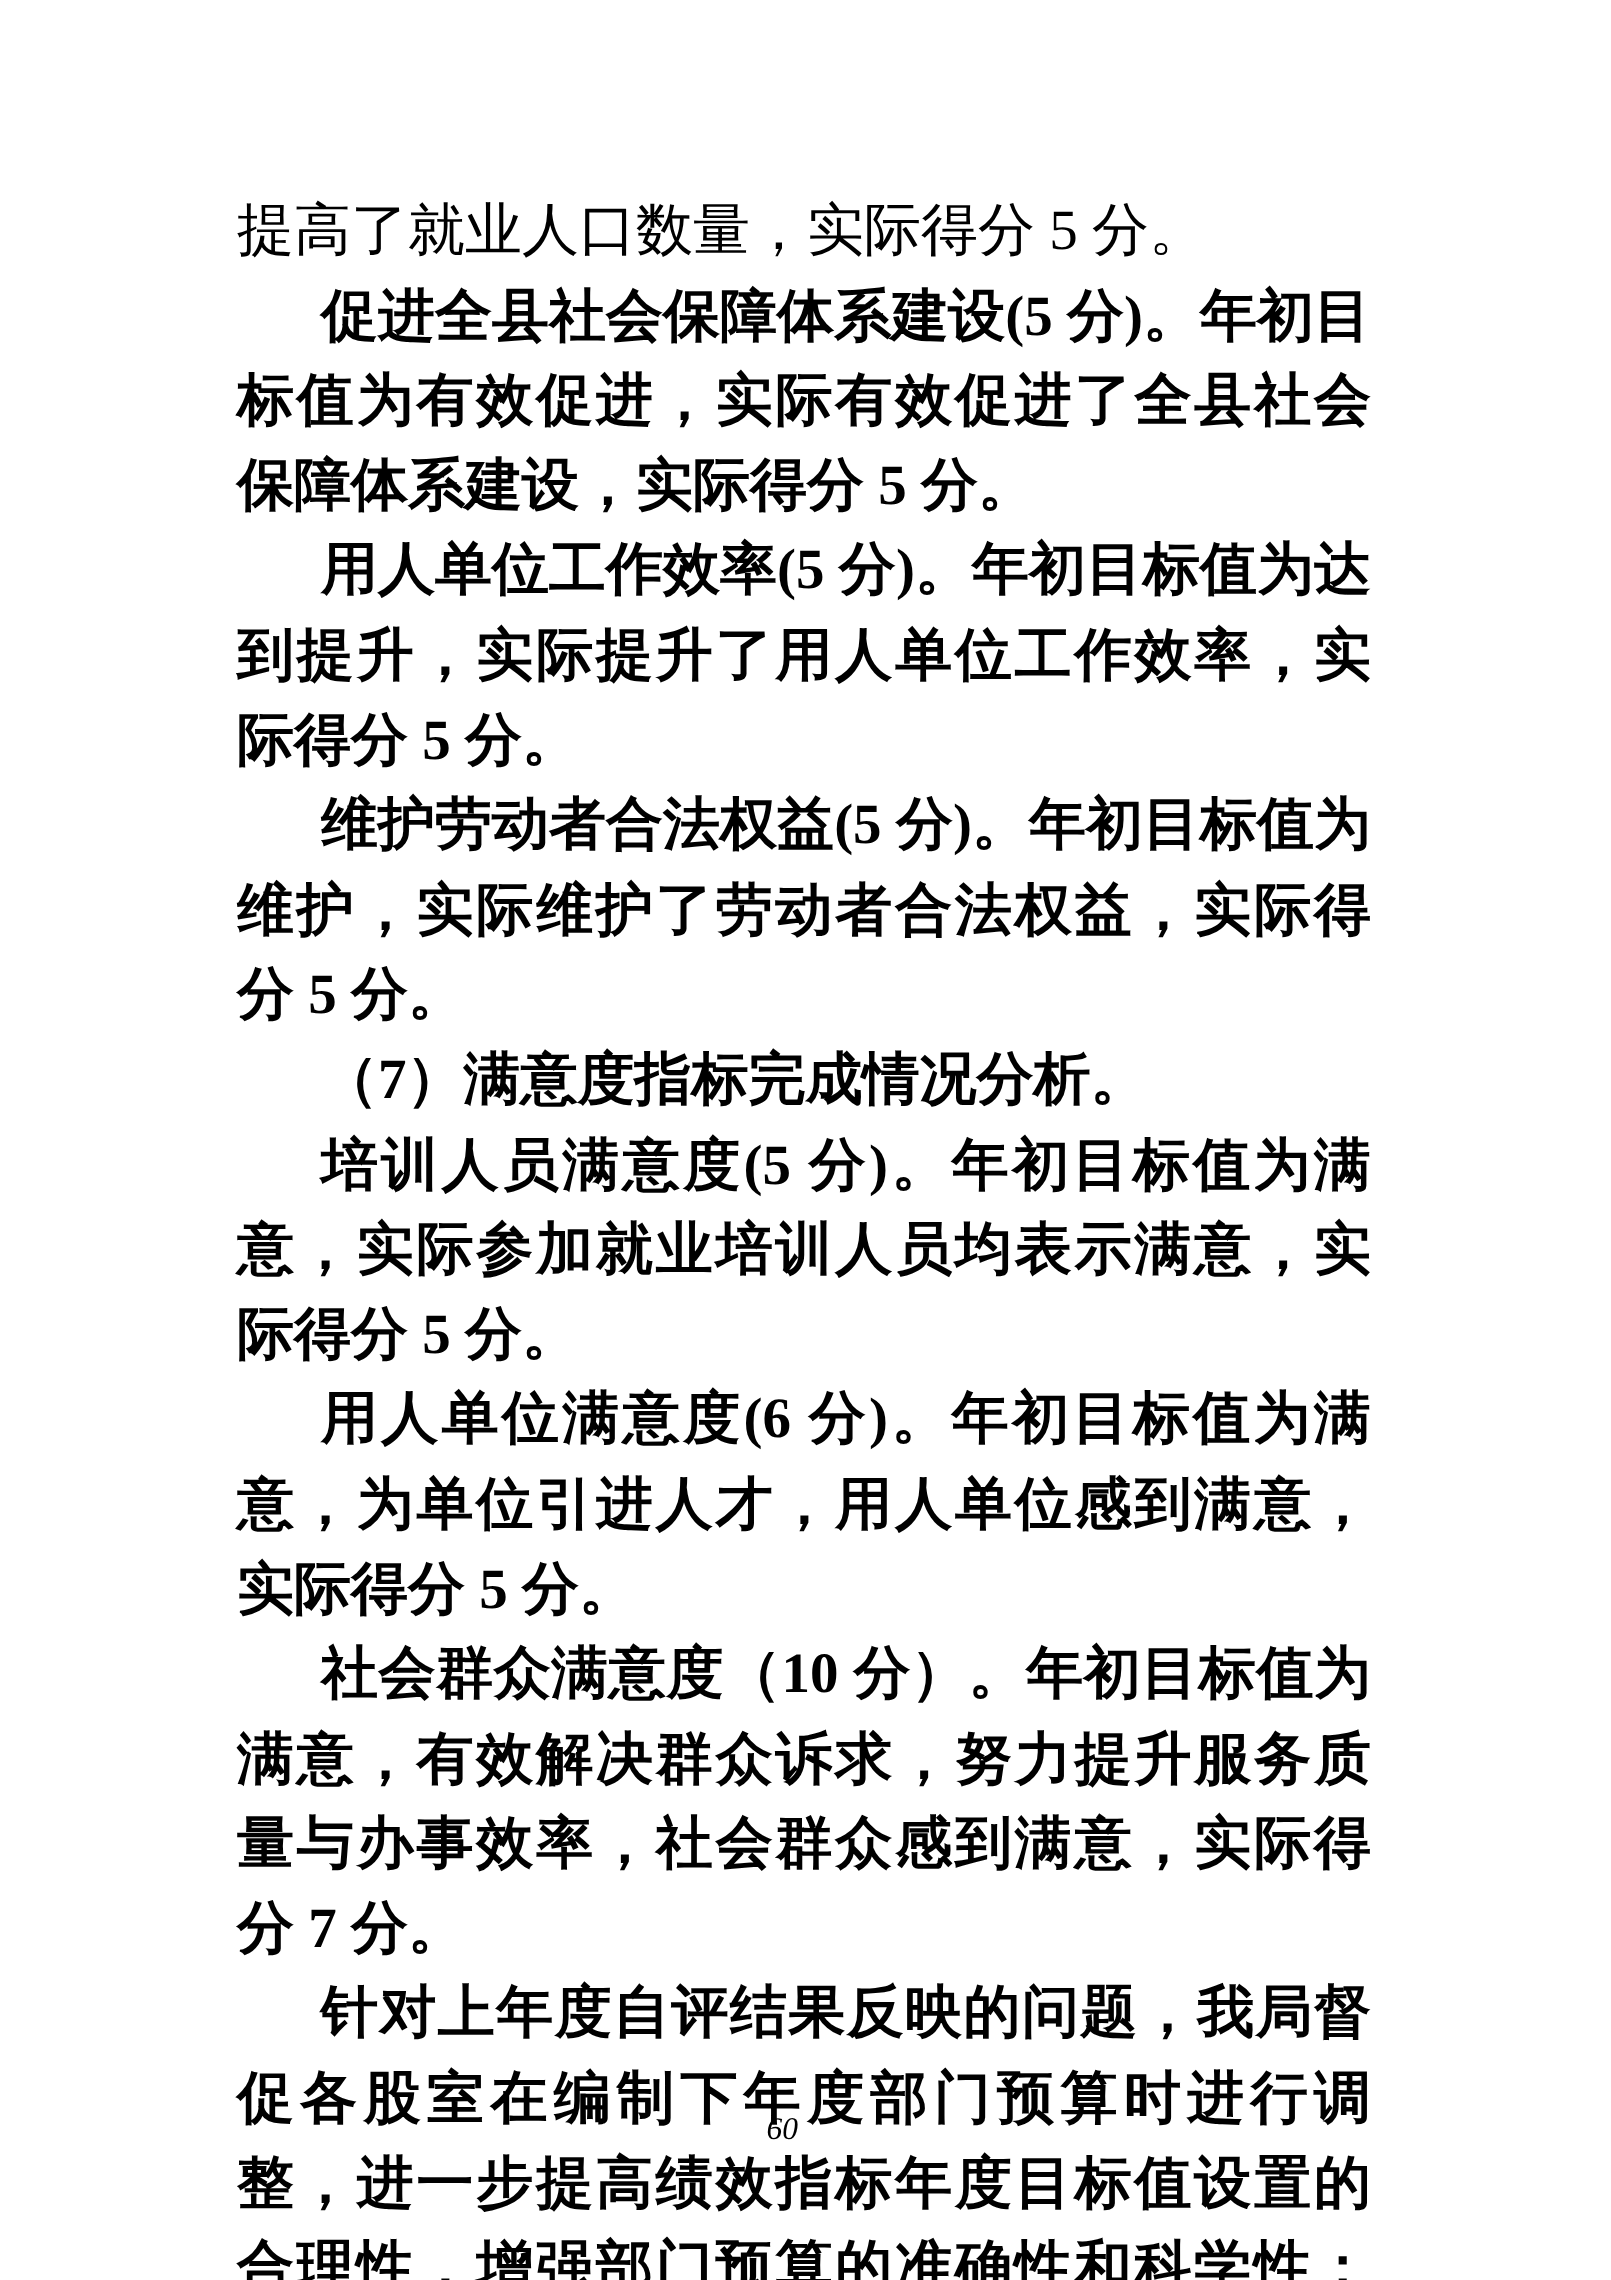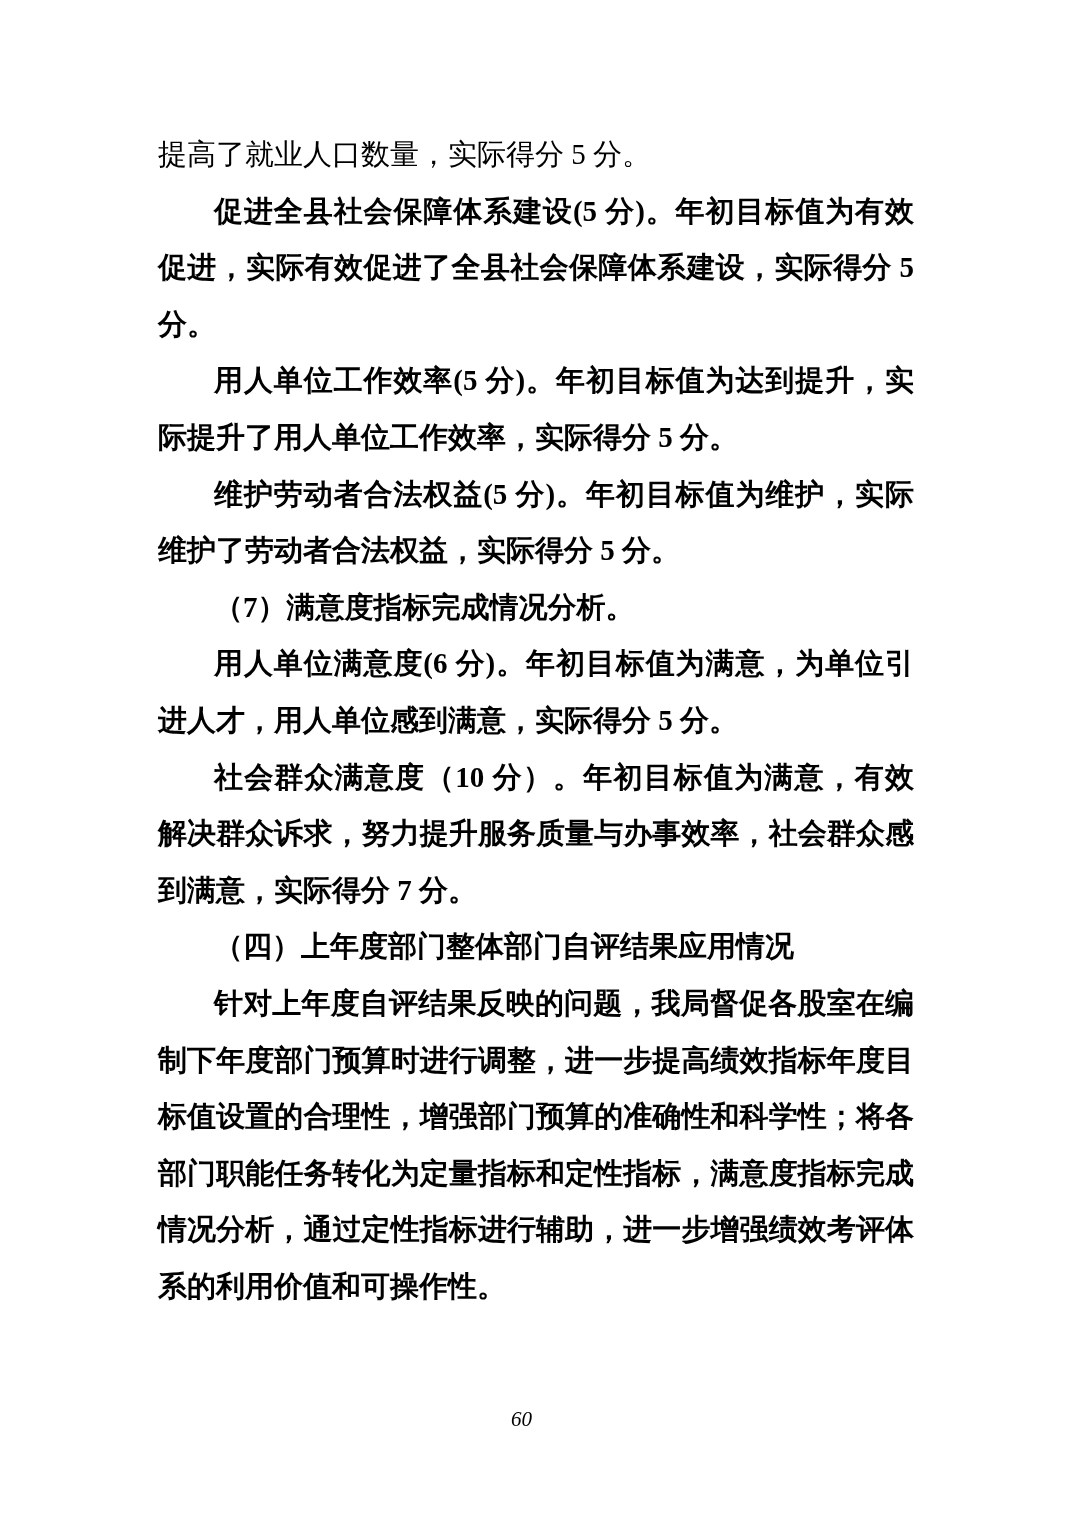--- a/index.html
+++ b/index.html
@@ -24,21 +24,21 @@
   }
   .content {
     position: absolute;
     left: 158px;
     top: 126px;
     width: 756px;
   }
   .para {
     margin: 0;
     padding: 0;
-    font-size: 29px;
+    font-size: 38px;
     line-height: 56.6px;
     text-align: justify;
     text-justify: inter-ideograph;
     letter-spacing: 0;
     word-break: normal;
   }
   .para.indent {
     text-indent: 56px;
     font-weight: bold;
   }
@@ -57,19 +57,19 @@
 </head>
 <body>
 
 <div class="page">
   <div class="content">
     <p class="para no-indent">提高了就业人口数量，实际得分 5 分。</p>
     <p class="para indent">促进全县社会保障体系建设(5 分)。年初目标值为有效促进，实际有效促进了全县社会保障体系建设，实际得分 5 分。</p>
     <p class="para indent">用人单位工作效率(5 分)。年初目标值为达到提升，实际提升了用人单位工作效率，实际得分 5 分。</p>
     <p class="para indent">维护劳动者合法权益(5 分)。年初目标值为维护，实际维护了劳动者合法权益，实际得分 5 分。</p>
     <p class="para indent">（7）满意度指标完成情况分析。</p>
+    <p class="para indent">培训人员满意度(5 分)。年初目标值为满意，实际参加就业培训人员均表示满意，实际得分 5 分。</p>
     <p class="para indent">用人单位满意度(6 分)。年初目标值为满意，为单位引进人才，用人单位感到满意，实际得分 5 分。</p>
     <p class="para indent">社会群众满意度（10 分）。年初目标值为满意，有效解决群众诉求，努力提升服务质量与办事效率，社会群众感到满意，实际得分 7 分。</p>
-    <p class="para indent">（四）上年度部门整体部门自评结果应用情况</p>
     <p class="para indent">针对上年度自评结果反映的问题，我局督促各股室在编制下年度部门预算时进行调整，进一步提高绩效指标年度目标值设置的合理性，增强部门预算的准确性和科学性；将各部门职能任务转化为定量指标和定性指标，满意度指标完成情况分析，通过定性指标进行辅助，进一步增强绩效考评体系的利用价值和可操作性。</p>
   </div>
   <div class="page-number">60</div>
 </div>
 
 </body></html>

